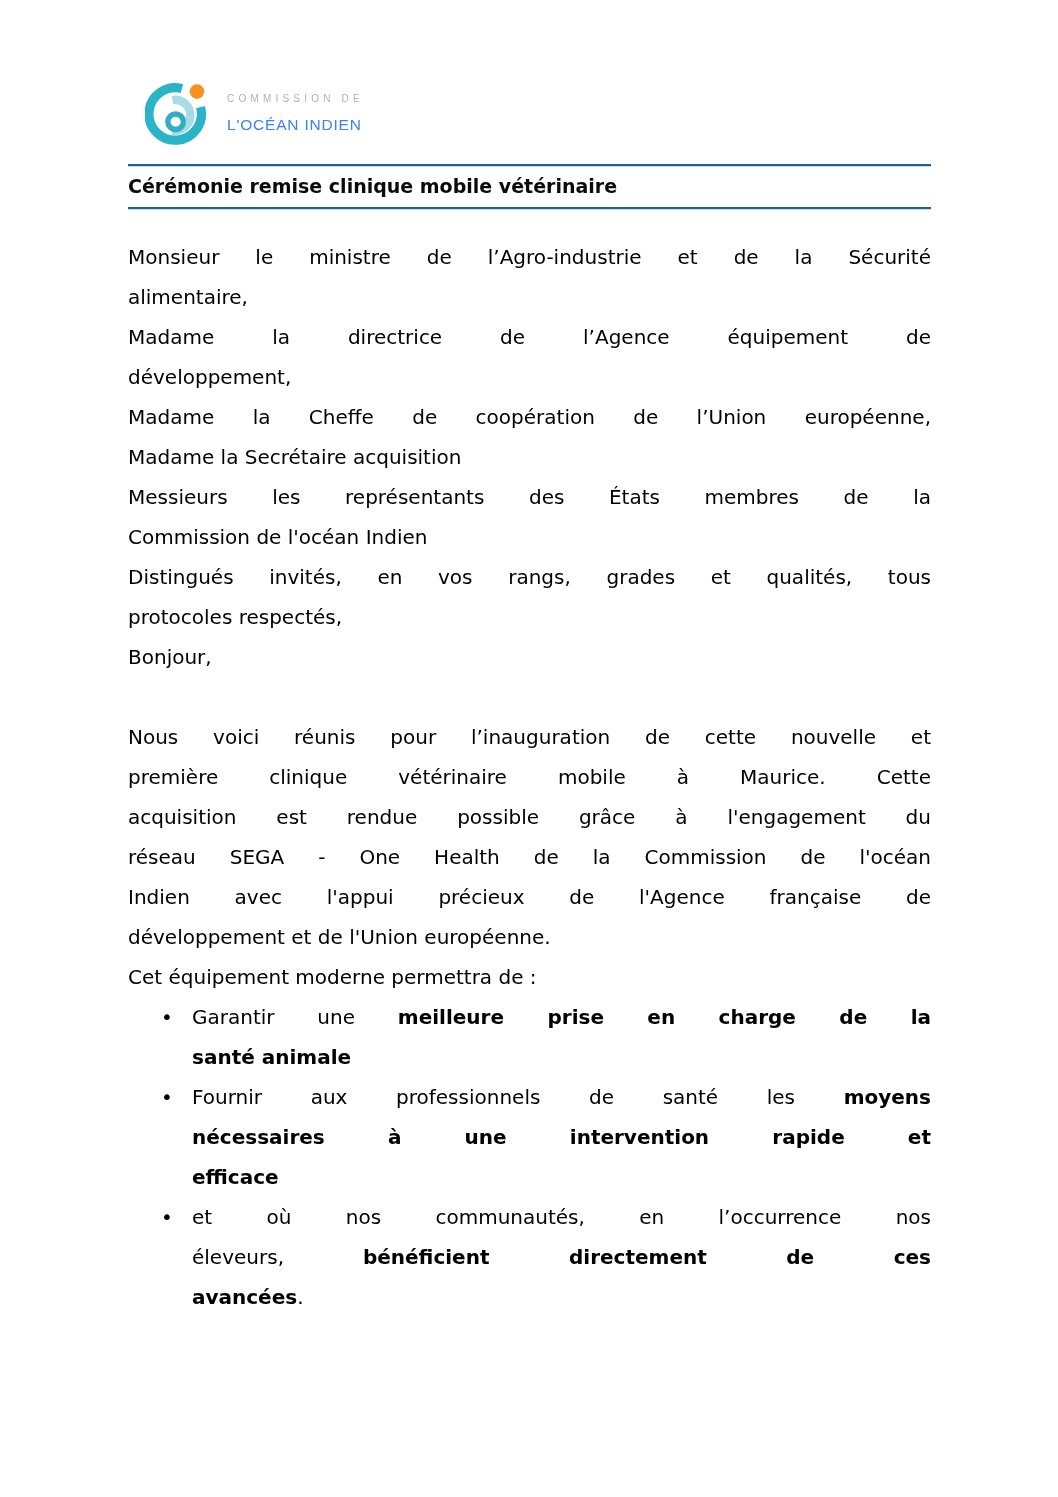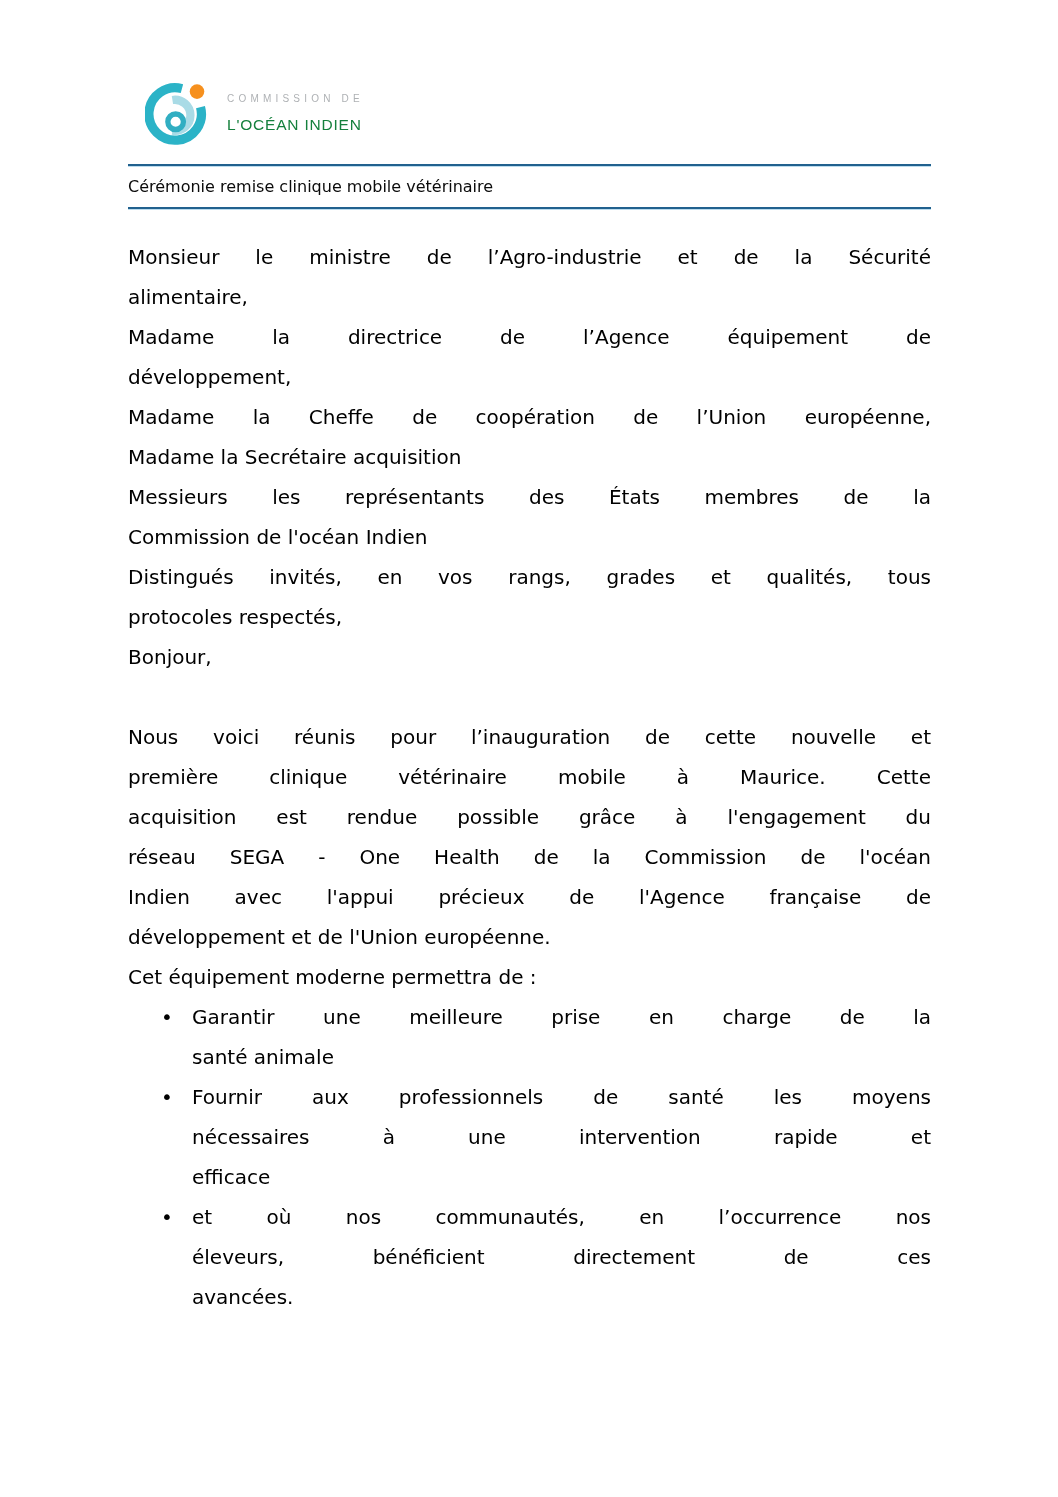--- a/index.html
+++ b/index.html
@@ -26,54 +26,55 @@
   .logo-text { display: flex; flex-direction: column; font-family: "Liberation Sans", sans-serif; }
   .logo-text .l1 {
     font-size: 10px;
     letter-spacing: 4.2px;
     color: #aeb1b4;
     white-space: nowrap;
   }
   .logo-text .l2 {
     font-size: 15.5px;
     letter-spacing: 0.8px;
-    color: #15803d;
+    color: #3b82f6;
     margin-top: 12px;
     white-space: nowrap;
   }
 
   
   .content {
     position: absolute;
     left: 128px;
     top: 164px;
     width: 803px;
   }
   .rule {
     height: 2px;
     background: #21618e;
     border-bottom: 1px solid #bcdcee;
   }
   .doc-header {
     text-align: center;
-    font-size: 16px;
+    font-size: 19px;
     line-height: 27px;
     padding: 6px 0 7px 0;
     color: #0b0b0b;
+    font-weight: bold;
   }
 
   
   .doc-body {
     margin-top: 27px;
     font-size: 20px;
     line-height: 40px;
   }
   .line { text-align: left; }
   .line.j { text-align: justify; text-align-last: justify; }
-  .b { font-weight: normal; }
+  .b { font-weight: bold; }
   .para { }
   .bullet { position: relative; padding-left: 64px; }
   .bullet .marker {
     position: absolute;
     left: 33px;
     top: 0;
     line-height: 40px;
   }
   .spacer { height: 40px; }
 </style>

